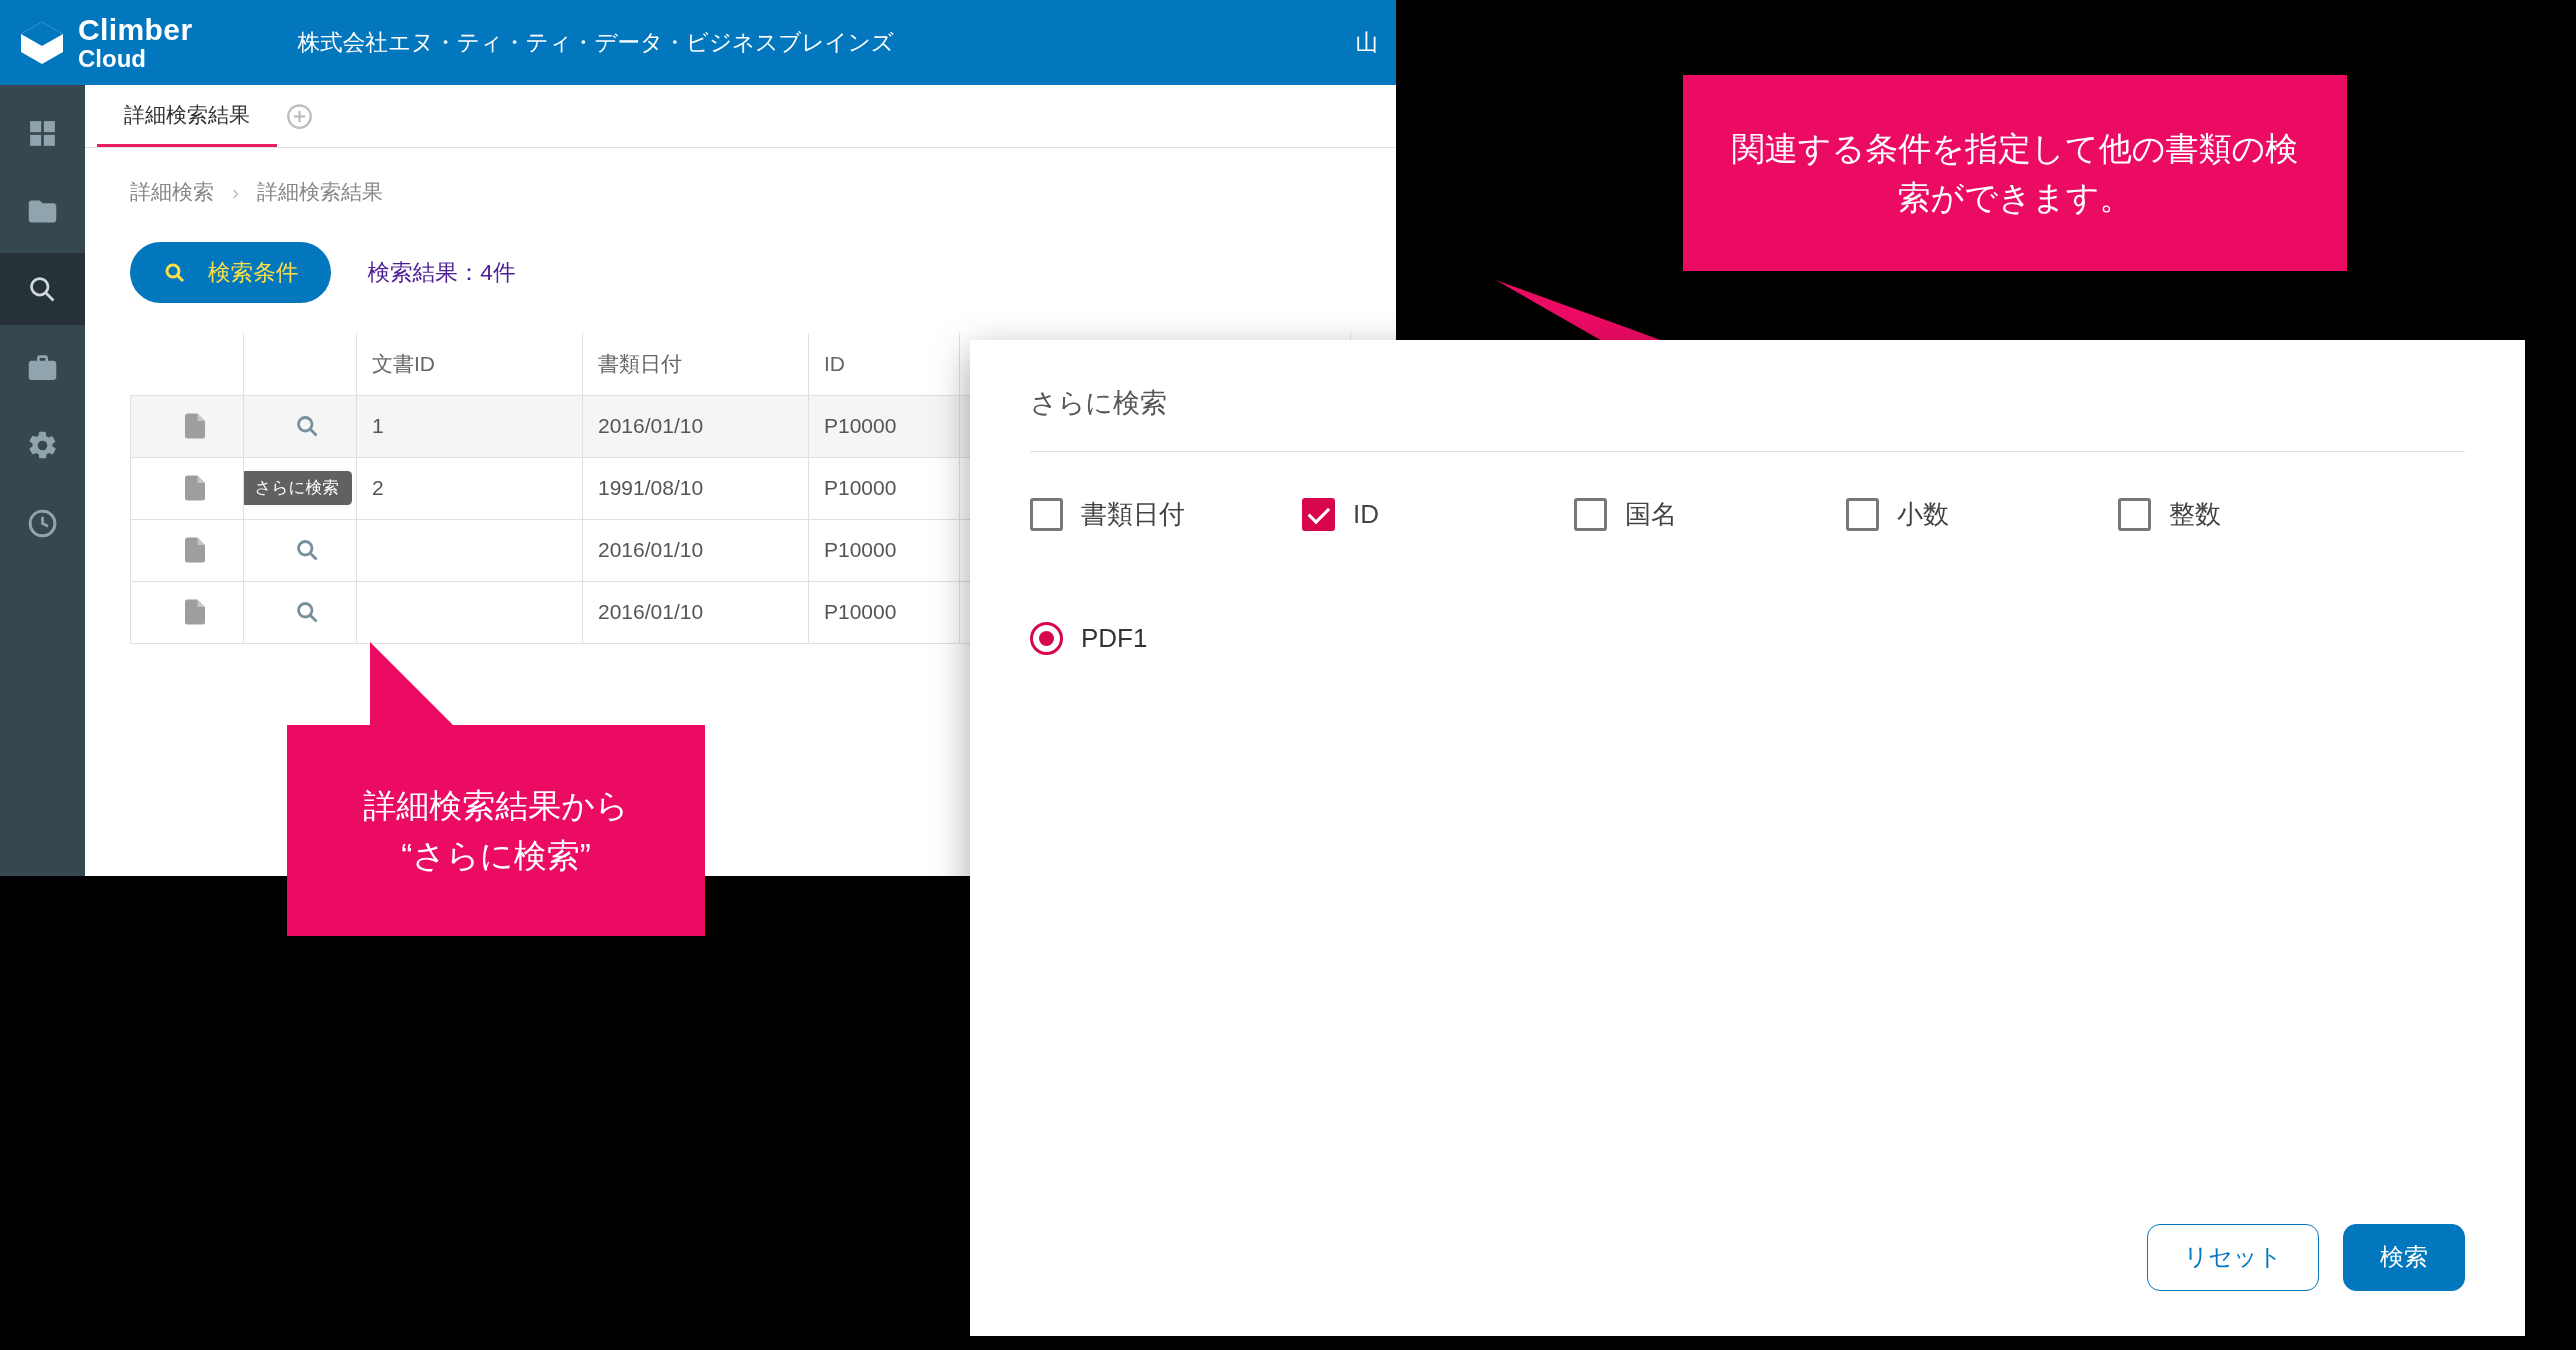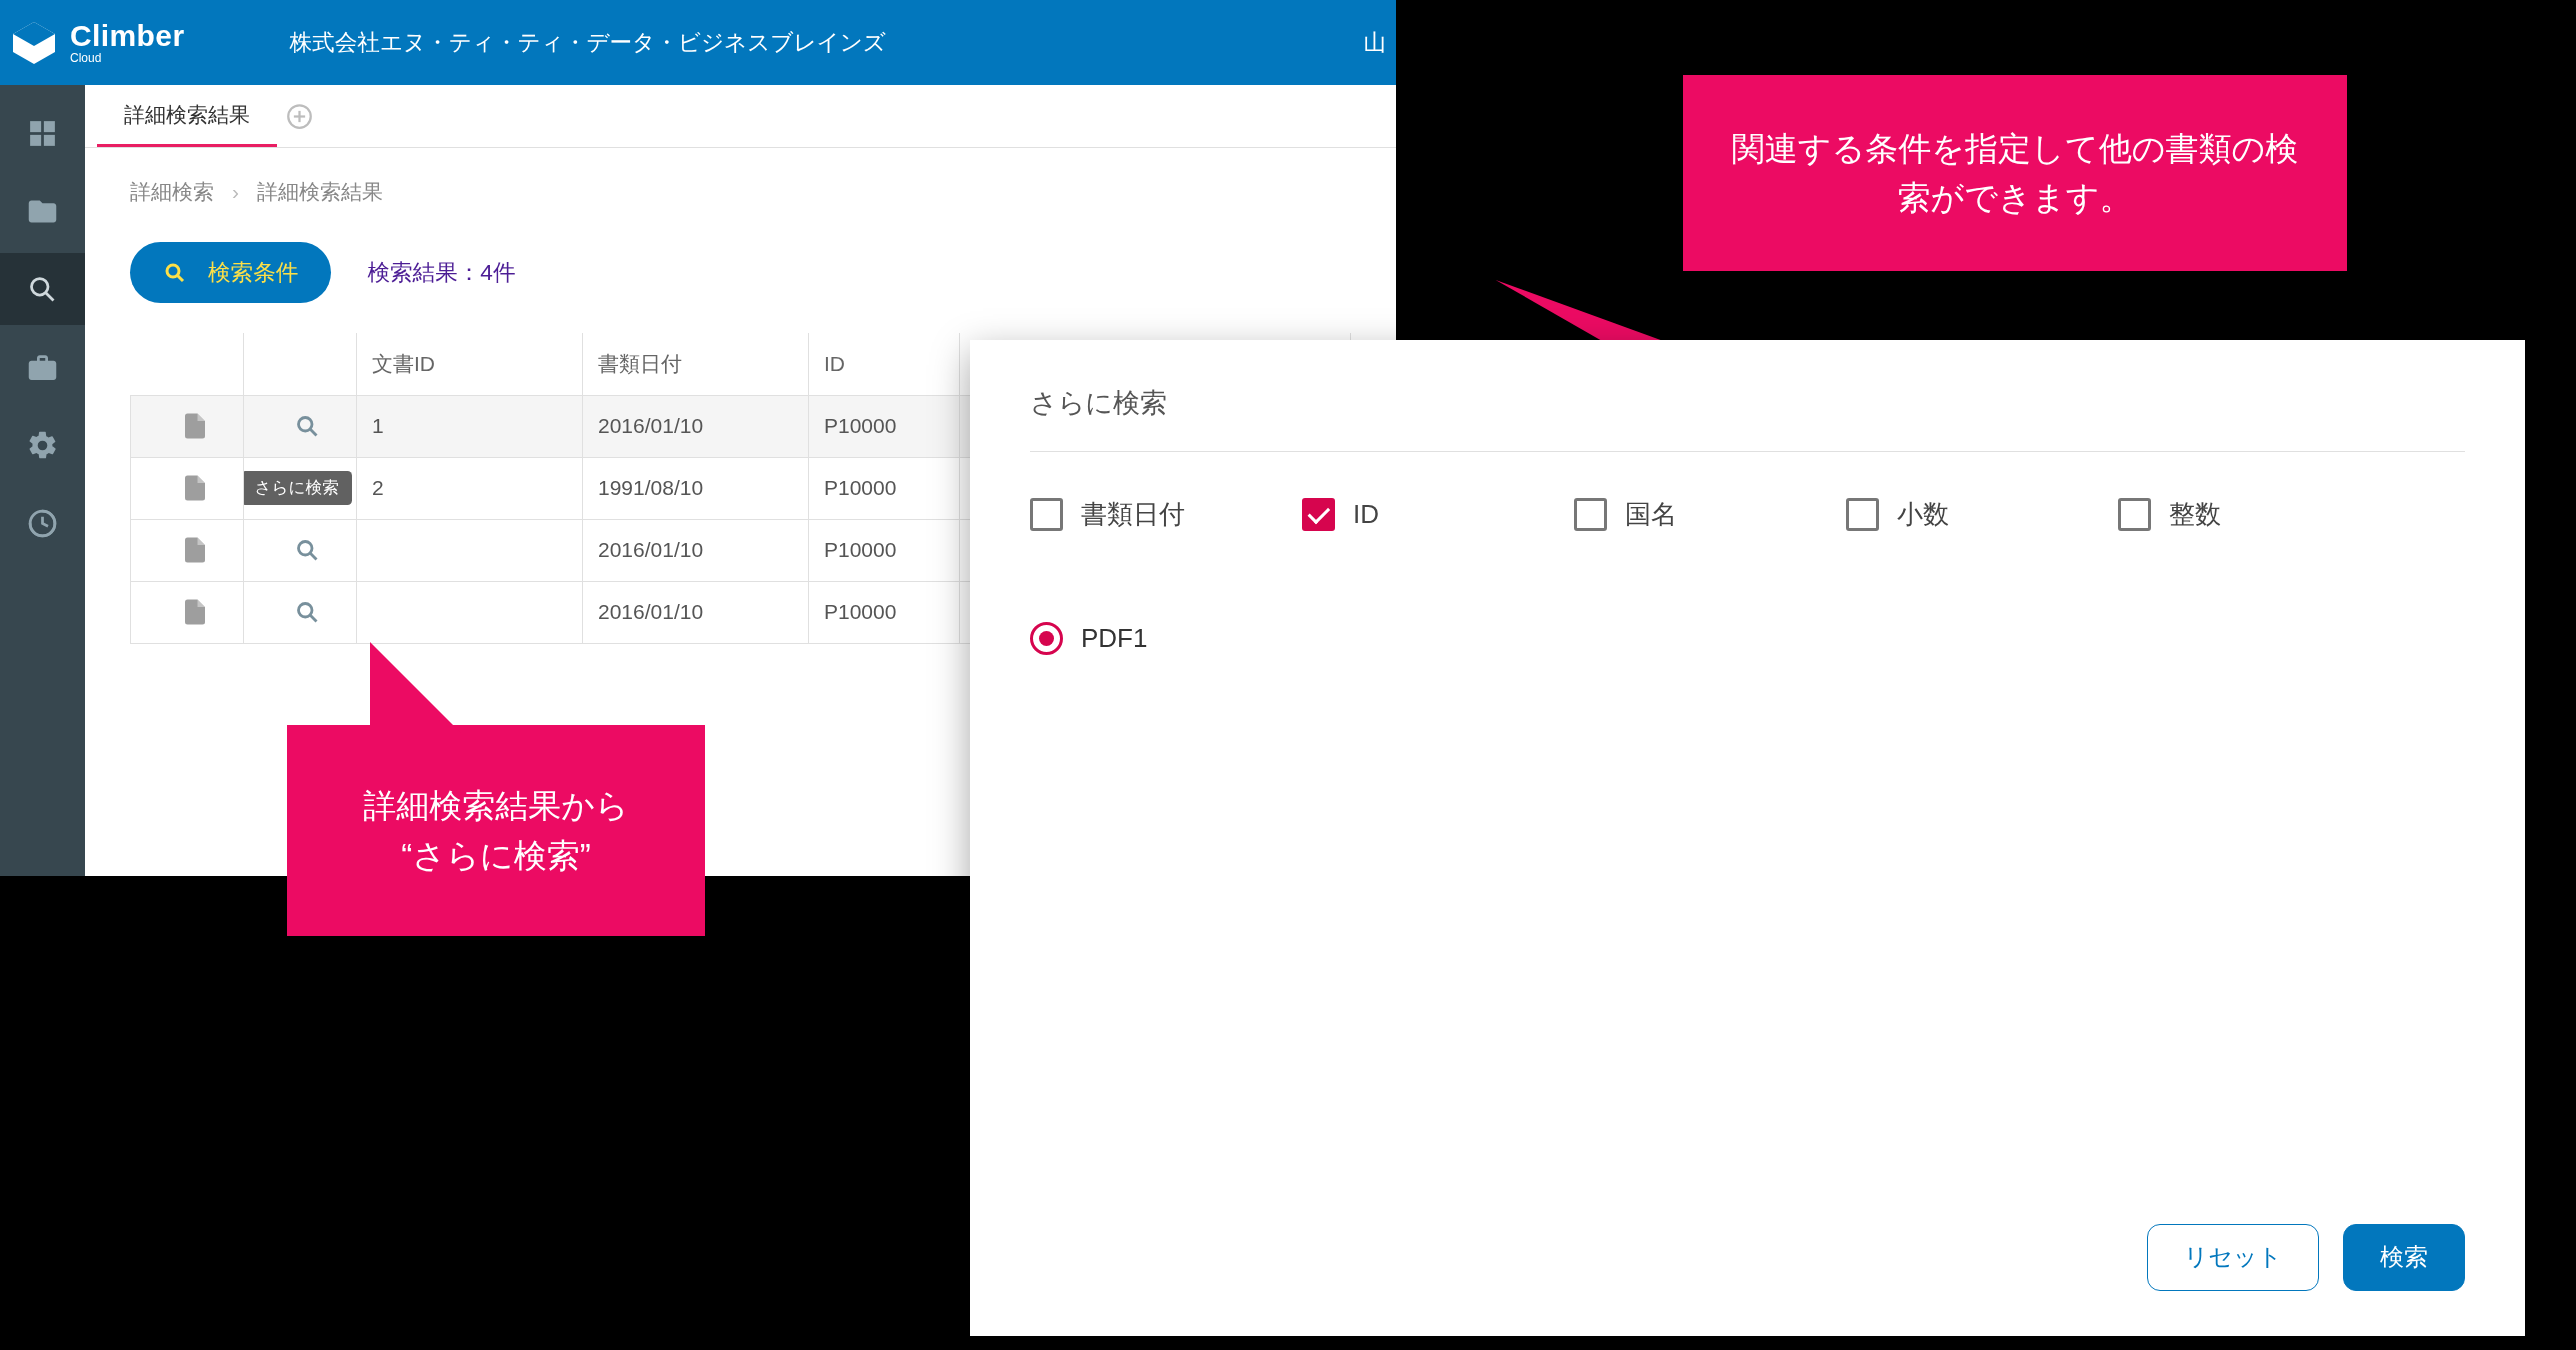--- a/index.html
+++ b/index.html
@@ -24,31 +24,31 @@
     display: flex;
     flex-direction: column;
   }
 
   .topbar {
     height: 85px;
     background: #0277bd;
     color: #fff;
     display: flex;
     align-items: center;
-    padding: 0 10px;
+    padding: 0 18px;
     gap: 30px;
   }
   .logo { display: flex; align-items: center; gap: 12px; }
   .logo-mark {
     width: 48px; height: 48px;
     display: flex; align-items: center; justify-content: center;
   }
   .logo-text { display: flex; flex-direction: column; line-height: 1.05; }
   .logo-text .big { font-size: 30px; font-weight: 700; letter-spacing: 0.4px; }
-  .logo-text .small { font-size: 12px; font-weight: 400; }
+  .logo-text .small { font-size: 24px; font-weight: 700; }
   .company-name { font-size: 22.6px; font-weight: 400; margin-left: 75px; }
   .topbar-user { margin-left: auto; font-size: 22.6px; }
 
   .app-body { flex: 1; display: flex; min-height: 0; }
 
   .sidenav {
     width: 85px;
     background: #37474f;
     display: flex;
     flex-direction: column;

